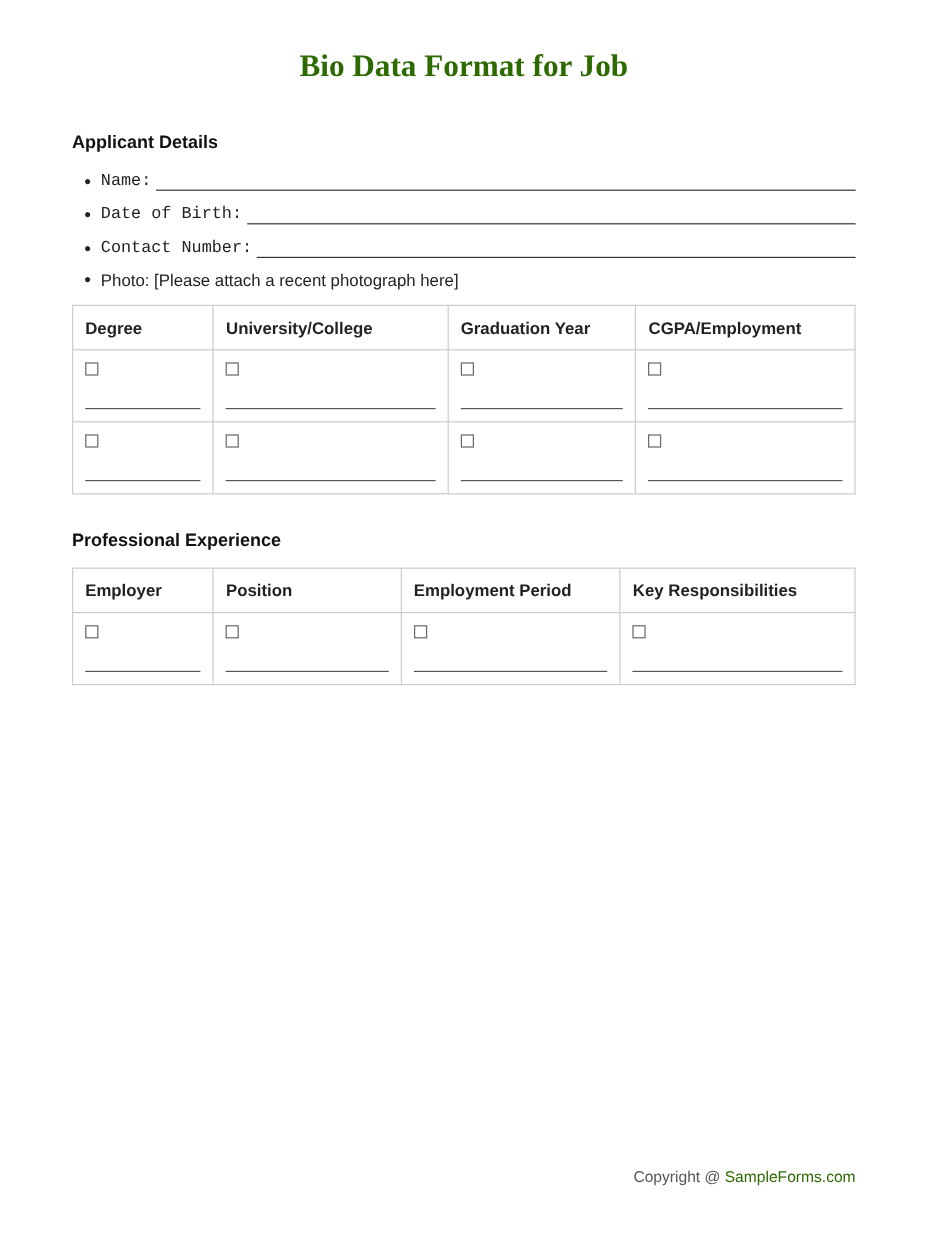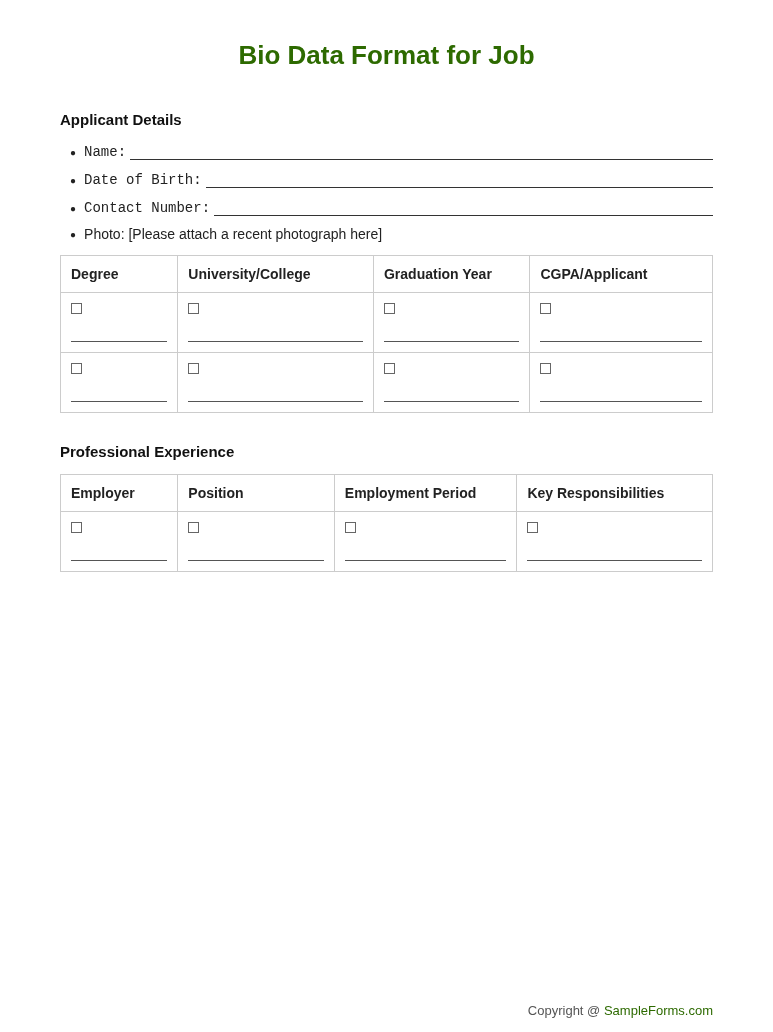--- a/index.html
+++ b/index.html
@@ -18,21 +18,21 @@
       padding: 40px 60px 40px 60px;
       position: relative;
     }
 
     .page-title {
       text-align: center;
       color: #2d6a00;
       font-size: 26px;
       font-weight: bold;
       margin-bottom: 40px;
-      font-family: Liberation Sans, sans-serif;
+      font-family: Liberation Serif, serif;
     }
 
     .section-title {
       font-weight: bold;
       font-size: 15px;
       color: #111;
       margin-bottom: 14px;
     }
 
     .applicant-details {
@@ -128,21 +128,21 @@
       height: 16px;
       margin-top: 6px;
     }
 
     .professional-section {
       margin-bottom: 30px;
     }
 
     .footer {
       position: absolute;
-      bottom: 14px;
+      bottom: 44px;
       right: 60px;
       font-size: 13px;
       color: #555;
       text-align: right;
     }
 
     .footer a {
       color: #2d6a00;
       text-decoration: none;
     }
@@ -185,21 +185,21 @@
 </section>
 
 <section class="edu-section">
 
   <table class="data-table">
     <thead>
       <tr>
         <th class="col-degree">Degree</th>
         <th class="col-university">University/College</th>
         <th class="col-grad">Graduation Year</th>
-        <th class="col-cgpa">CGPA/Applicant</th>
+        <th class="col-cgpa">CGPA/Employment</th>
       </tr>
     </thead>
     <tbody>
 
       <tr>
         <td>
           <div class="cell-inner">
             <span class="checkbox-placeholder"></span>
             <div class="cell-underline"></div>
           </div>

